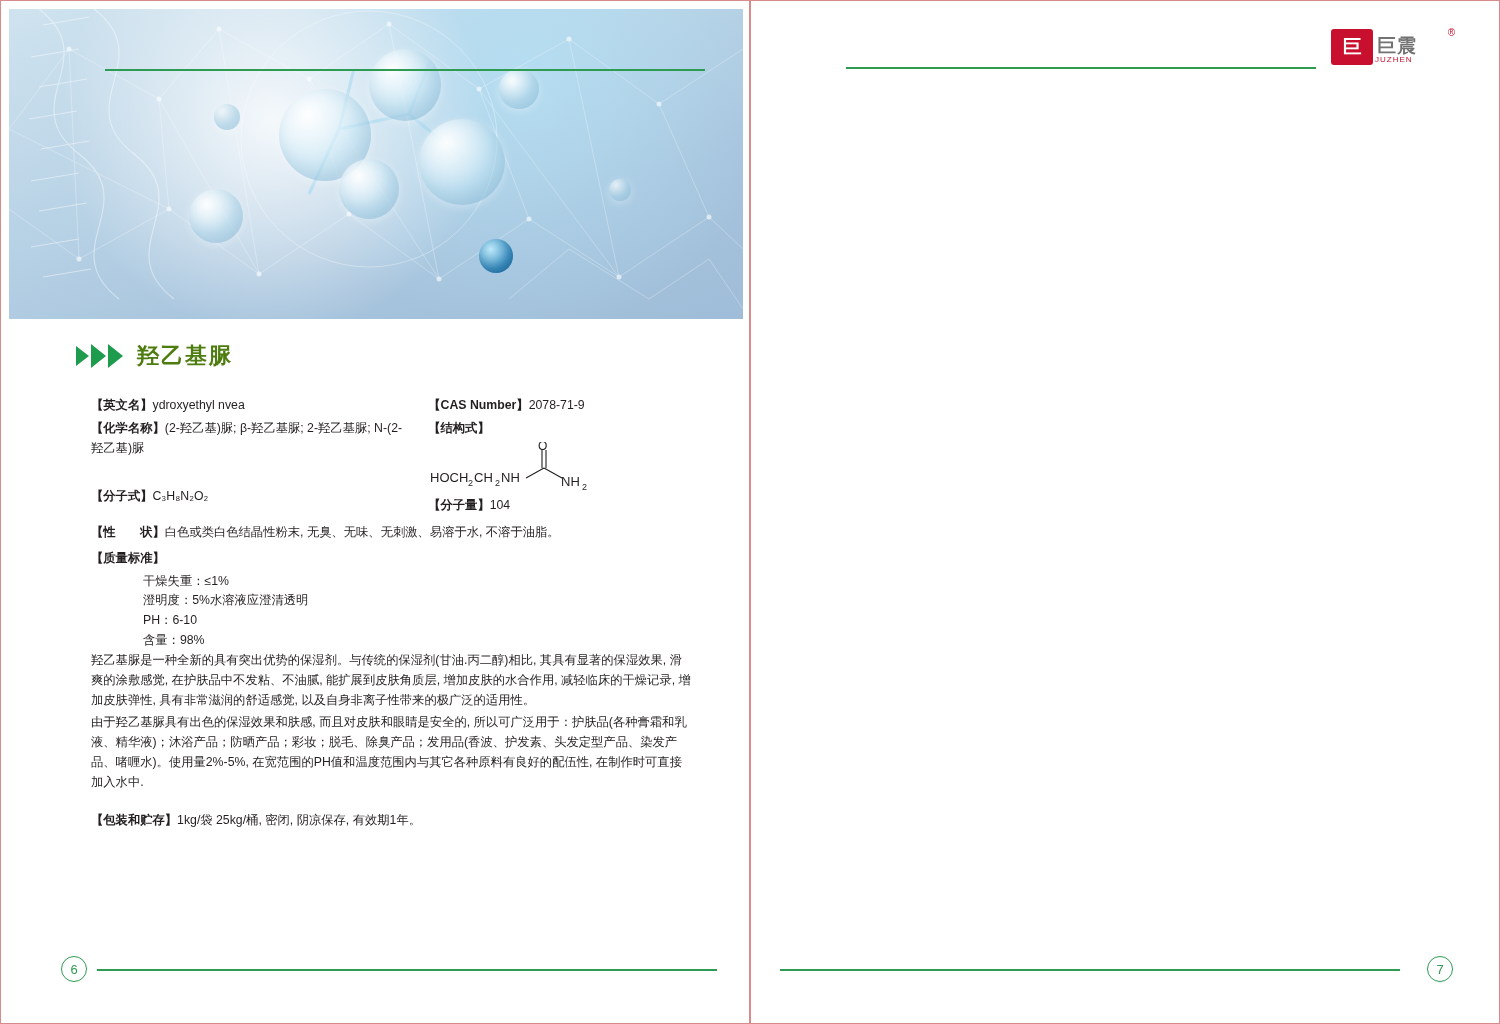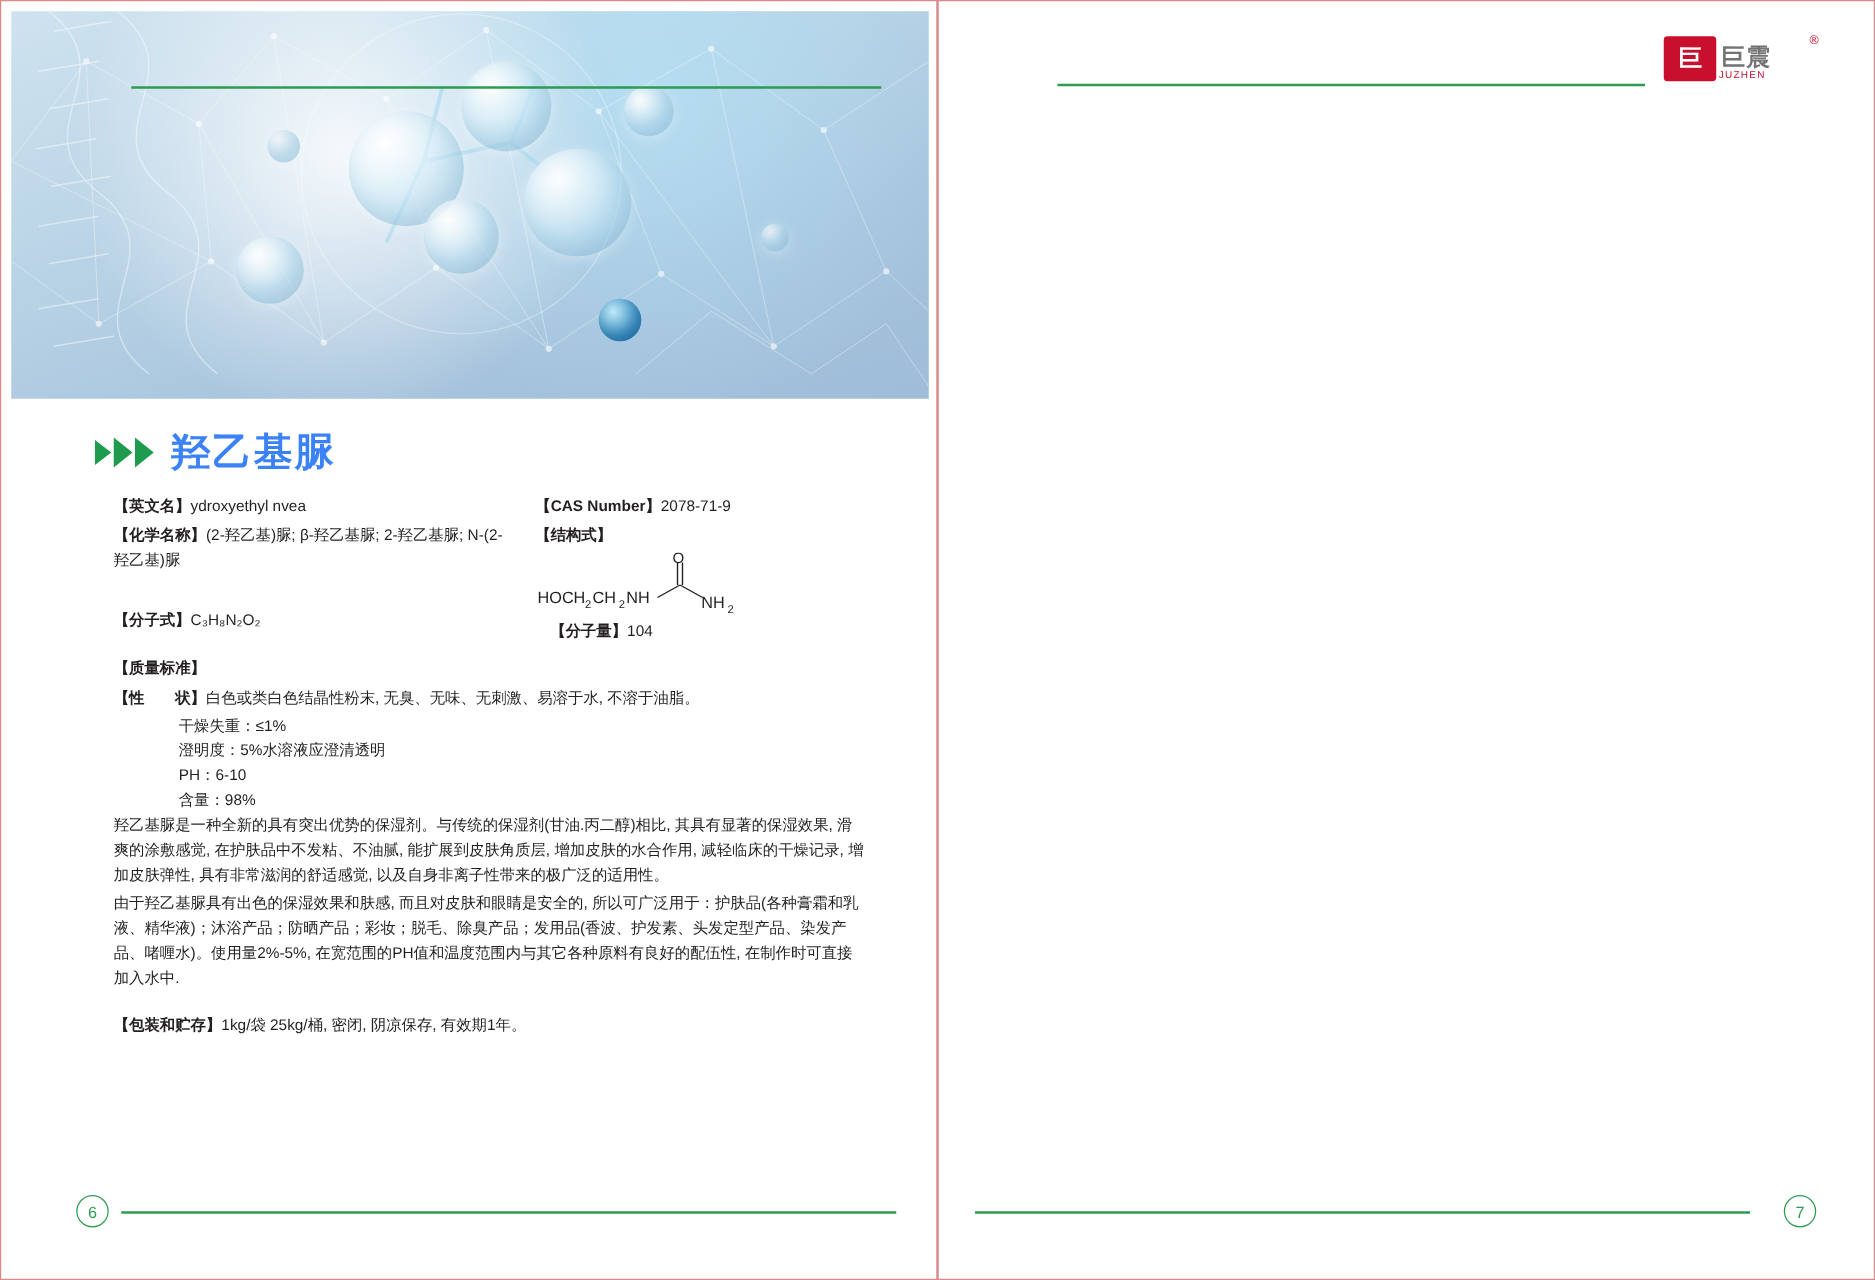--- a/index.html
+++ b/index.html
@@ -85,24 +85,24 @@
     border-top: 12px solid transparent;
     border-bottom: 12px solid transparent;
     border-left: 15px solid #1f9b4e;
   }
   .arrow.small {
     border-top-width: 10px;
     border-bottom-width: 10px;
     border-left-width: 13px;
   }
   .heading-title {
-    font-size: 31px;
+    font-size: 22px;
     font-weight: bold;
     letter-spacing: 2px;
-    color: #3b82f6;
+    color: #4d7c0f;
   }
 
   
   .body-text { font-size: 12.3px; line-height: 1.62; }
   .lbl { font-weight: bold; }
   .row { margin-bottom: 3px; }
   .indent { padding-left: 52px; }
   .para { text-indent: 0; margin: 0 0 2px 0; }
 
   
@@ -294,32 +294,32 @@
               <text x="73" y="40" font-family="Liberation Sans, sans-serif" font-size="13" fill="#231f20">NH</text>
               <line x1="98" y1="36" x2="116" y2="26" stroke="#231f20" stroke-width="1.1"></line>
               <line x1="116" y1="26" x2="134" y2="36" stroke="#231f20" stroke-width="1.1"></line>
               <line x1="114" y1="26" x2="114" y2="8" stroke="#231f20" stroke-width="1.1"></line>
               <line x1="118" y1="26" x2="118" y2="8" stroke="#231f20" stroke-width="1.1"></line>
               <text x="110" y="8" font-family="Liberation Sans, sans-serif" font-size="12" fill="#231f20">O</text>
               <text x="133" y="44" font-family="Liberation Sans, sans-serif" font-size="13" fill="#231f20">NH</text>
               <text x="154" y="48" font-family="Liberation Sans, sans-serif" font-size="9" fill="#231f20">2</text>
             </svg>
           </div>
-          <div class="row" style="margin-top:-2px;margin-left:12px;">
+          <div class="row" style="margin-top:-2px;">
             <span class="lbl">【分子量】</span><span>104</span>
           </div>
         </div>
+      </div>
+
+      <div class="row" style="margin-top:4px;">
+        <span class="lbl">【性　　状】</span><span>白色或类白色结晶性粉末, 无臭、无味、无刺激、易溶于水, 不溶于油脂。</span>
       </div>
 
       <div class="row" style="margin-top:6px;">
         <span class="lbl">【质量标准】</span>
-      </div>
-
-      <div class="row" style="margin-top:4px;">
-        <span class="lbl">【性　　状】</span><span>白色或类白色结晶性粉末, 无臭、无味、无刺激、易溶于水, 不溶于油脂。</span>
       </div>
       <div class="indent">
         <div>干燥失重：≤1%</div>
         <div>澄明度：5%水溶液应澄清透明</div>
         <div>PH：6-10</div>
         <div>含量：98%</div>
       </div>
 
       <p class="para">羟乙基脲是一种全新的具有突出优势的保湿剂。与传统的保湿剂(甘油.丙二醇)相比, 其具有显著的保湿效果, 滑爽的涂敷感觉, 在护肤品中不发粘、不油腻, 能扩展到皮肤角质层, 增加皮肤的水合作用, 减轻临床的干燥记录, 增加皮肤弹性, 具有非常滋润的舒适感觉, 以及自身非离子性带来的极广泛的适用性。</p>
       <p class="para">由于羟乙基脲具有出色的保湿效果和肤感, 而且对皮肤和眼睛是安全的, 所以可广泛用于：护肤品(各种膏霜和乳液、精华液)；沐浴产品；防晒产品；彩妆；脱毛、除臭产品；发用品(香波、护发素、头发定型产品、染发产品、啫喱水)。使用量2%-5%, 在宽范围的PH值和温度范围内与其它各种原料有良好的配伍性, 在制作时可直接加入水中.</p>

